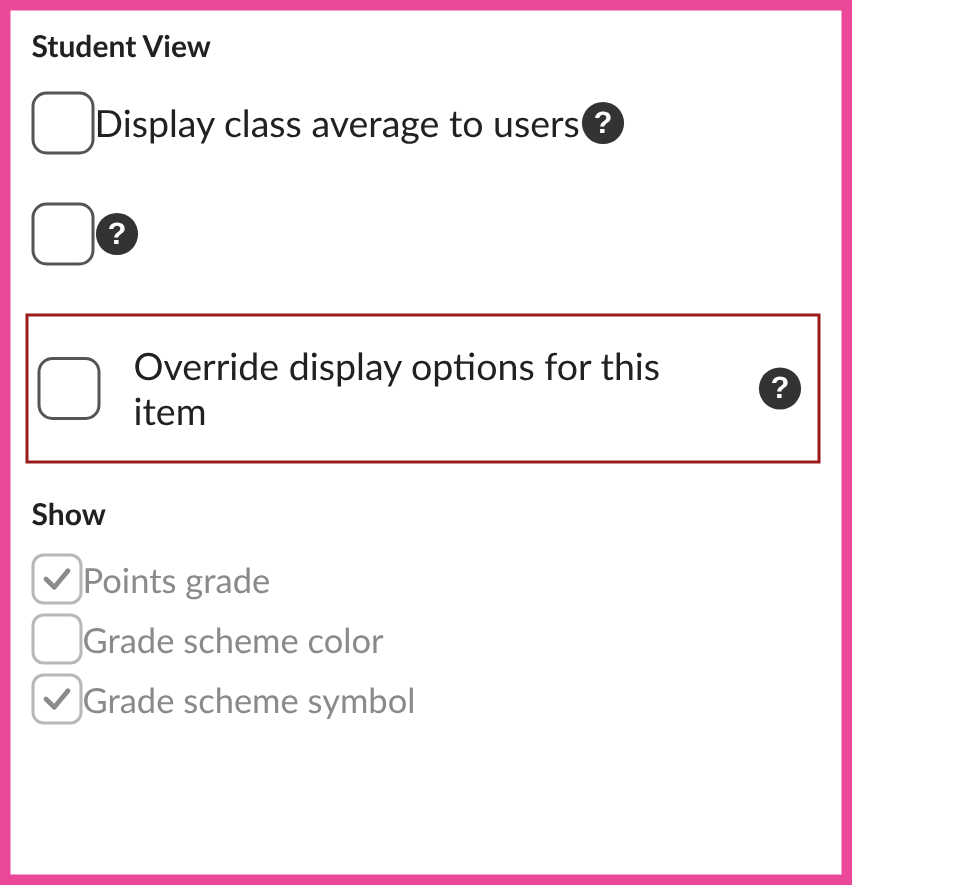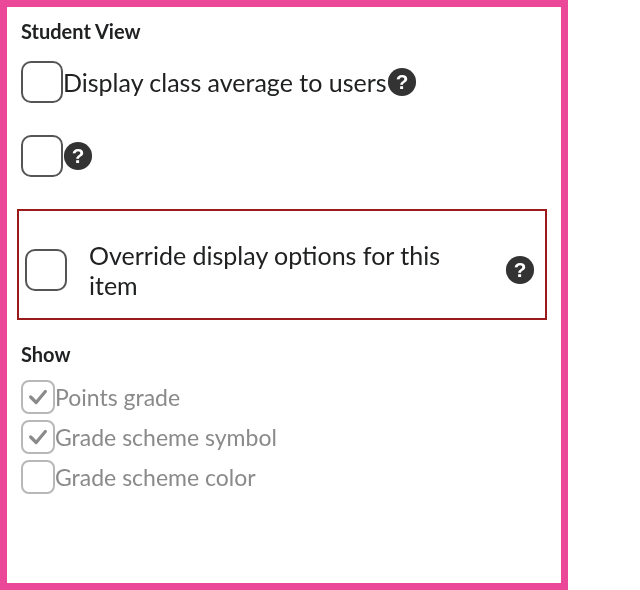--- a/index.html
+++ b/index.html
@@ -47,21 +47,21 @@
   }
   .help{
     flex:0 0 auto;
     width:30px;
     height:30px;
     cursor:pointer;
   }
   .help svg{display:block;}
   .highlight{
     border:2px solid #9a1b1b;
-    padding:29px 10px 18px 6px;
+    padding:18px 10px 18px 6px;
     margin:10px 0 22px -4px;
     display:flex;
     align-items:center;
     gap:22px;
   }
   .highlight .lbl{font-size:25px;}
   .show-title{
     font-size:20px;
     font-weight:700;
     margin:6px 0 14px 0;
@@ -133,26 +133,26 @@
   <div class="show-row">
     <div class="cbx-dis chk">
       <svg viewBox="0 0 24 24" width="22" height="22">
         <path d="M4 12 L10 18 L20 6" stroke="#8a8a8a" stroke-width="3.5" fill="none" stroke-linecap="round" stroke-linejoin="round"></path>
       </svg>
     </div>
     <div class="lbl-dis">Points grade</div>
   </div>
 
   <div class="show-row">
+    <div class="cbx-dis"></div>
+    <div class="lbl-dis">Grade scheme color</div>
+  </div>
+
+  <div class="show-row">
     <div class="cbx-dis chk">
       <svg viewBox="0 0 24 24" width="22" height="22">
         <path d="M4 12 L10 18 L20 6" stroke="#8a8a8a" stroke-width="3.5" fill="none" stroke-linecap="round" stroke-linejoin="round"></path>
       </svg>
     </div>
     <div class="lbl-dis">Grade scheme symbol</div>
   </div>
 
-  <div class="show-row">
-    <div class="cbx-dis"></div>
-    <div class="lbl-dis">Grade scheme color</div>
-  </div>
-
 </div>
 
 </body></html>

